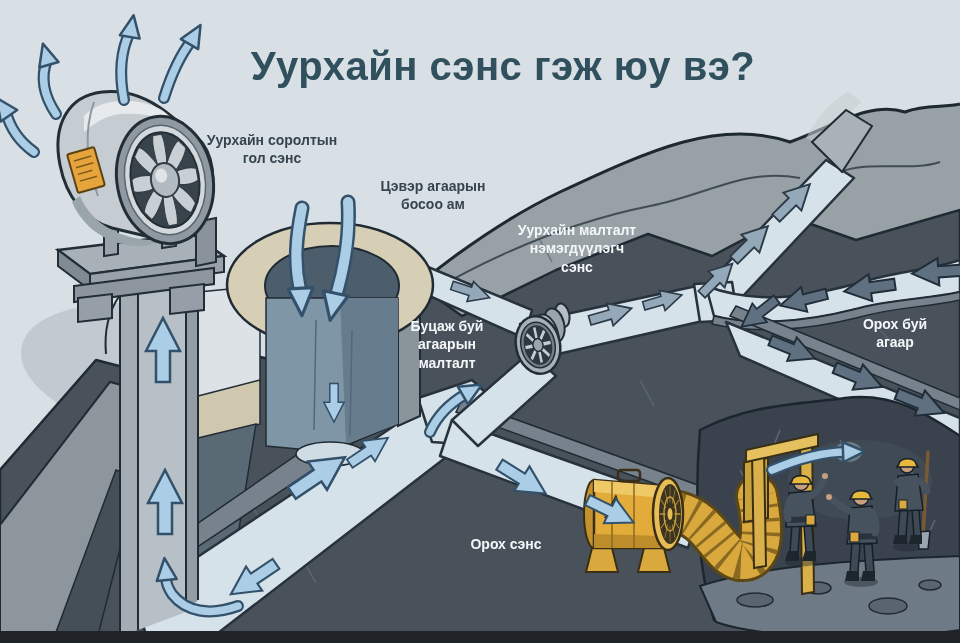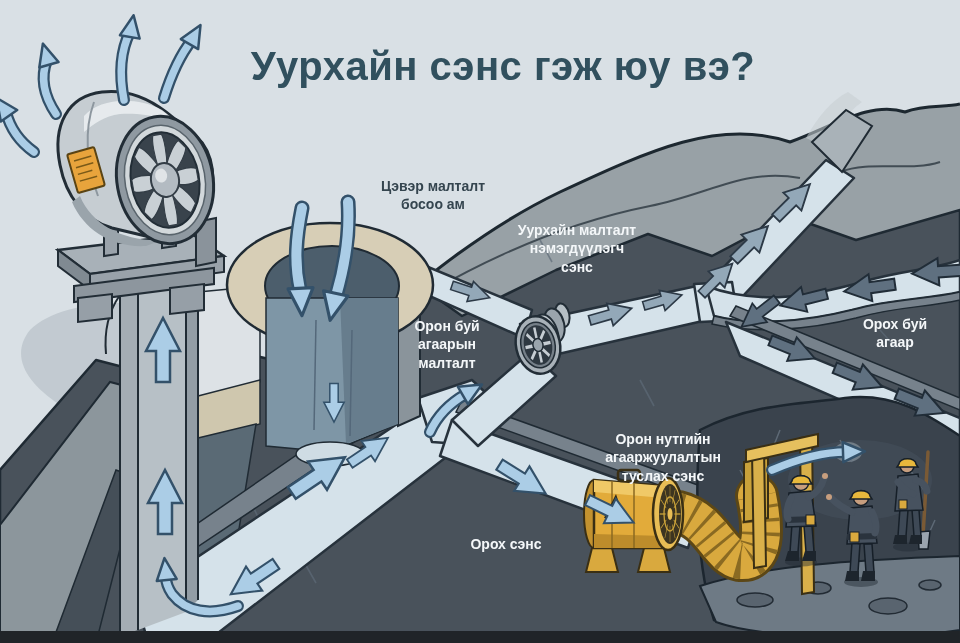--- a/index.html
+++ b/index.html
@@ -333,27 +333,26 @@
     <use href="#arr" class="ad" transform="translate(868,288) rotate(-98) scale(0.8)"></use>
     <use href="#arr" class="ad" transform="translate(802,300) rotate(-104) scale(0.75)"></use>
     <use href="#arr" class="ad" transform="translate(758,314) rotate(-128) scale(0.7)"></use>
     <use href="#arr" class="ad" transform="translate(794,350) rotate(112) scale(0.75)"></use>
     <use href="#arr" class="ad" transform="translate(860,378) rotate(112) scale(0.8)"></use>
     <use href="#arr" class="ad" transform="translate(922,404) rotate(112) scale(0.8)"></use>
   </g>
 </svg>
 
 <div class="title">Уурхайн сэнс гэж юу вэ?</div>
-<div class="lbl dark" style="left:433px;top:177px;">Цэвэр малталт
+<div class="lbl dark" style="left:272px;top:131px;">Уурхайн соролтын
+гол сэнс</div>
+<div class="lbl dark" style="left:433px;top:177px;">Цэвэр агаарын
 босоо ам</div>
 <div class="lbl light" style="left:577px;top:221px;">Уурхайн малталт
 нэмэгдүүлэгч
 сэнс</div>
-<div class="lbl light" style="left:447px;top:317px;">Орон буй
+<div class="lbl light" style="left:447px;top:317px;">Буцаж буй
 агаарын
 малталт</div>
 <div class="lbl light" style="left:895px;top:315px;">Орох буй агаар</div>
-<div class="lbl light" style="left:663px;top:430px;">Орон нутгийн
-агааржуулалтын
-туслах сэнс</div>
 <div class="lbl light" style="left:506px;top:535px;">Орох сэнс</div>
 
 </div>
 
 </body></html>

